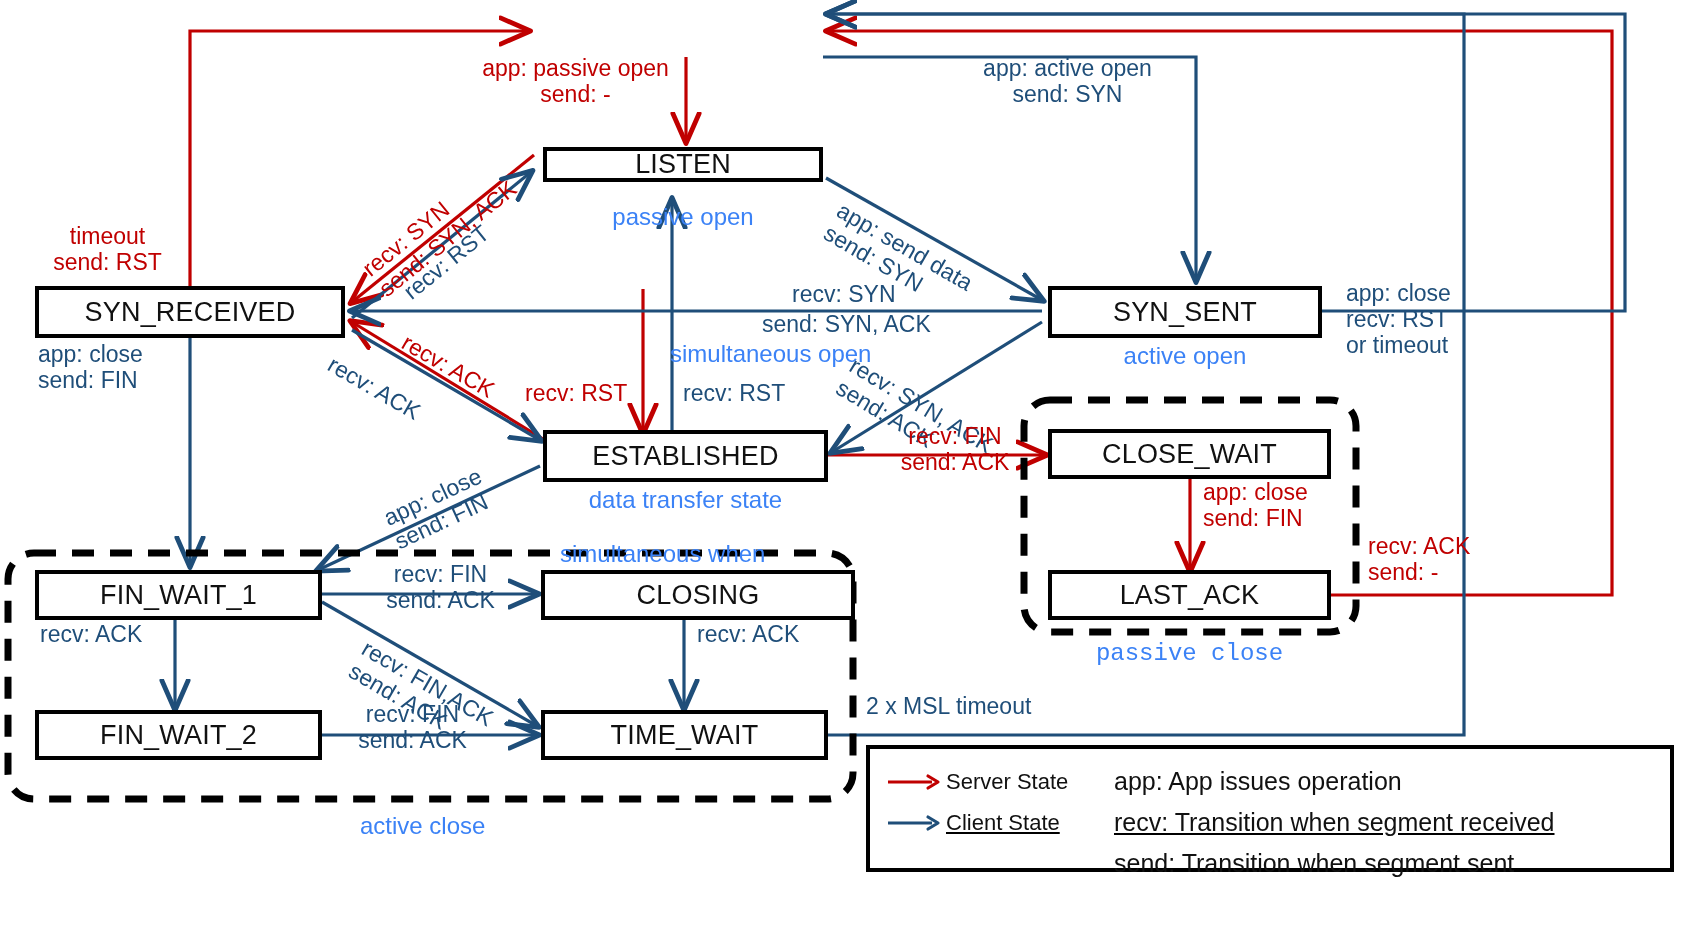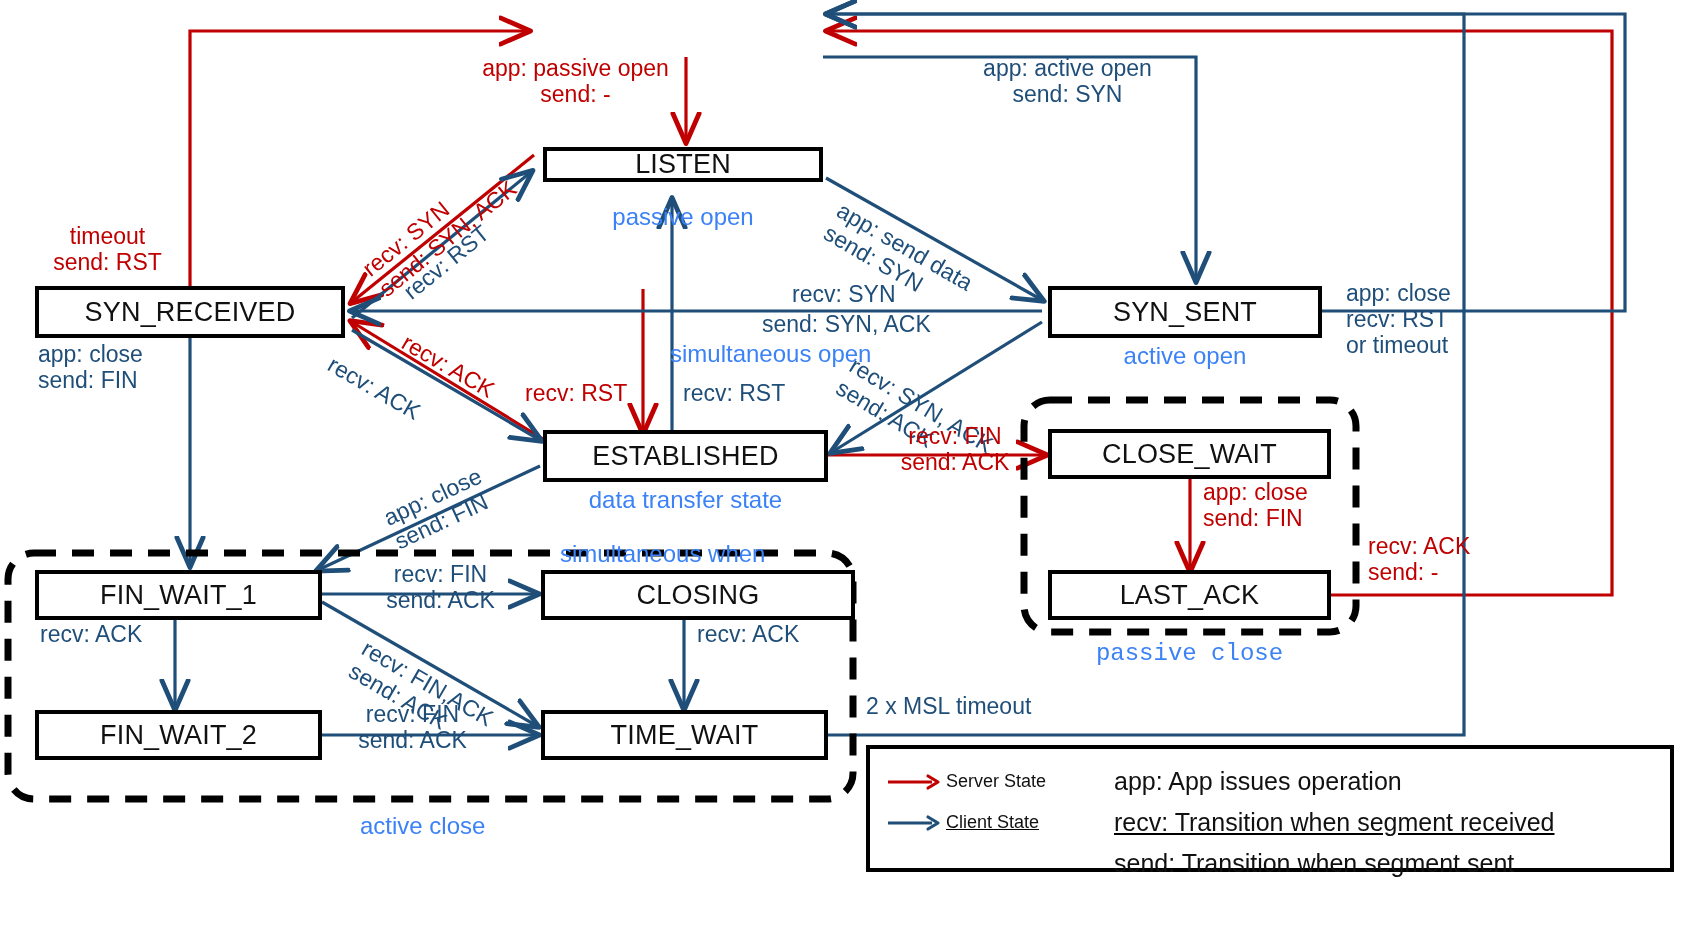--- a/index.html
+++ b/index.html
@@ -43,21 +43,21 @@
 
   .legend-box{
     position:absolute;
     box-sizing:border-box;
     border:4px solid #000000;
     background:#ffffff;
     z-index:20;
   }
   .legend-row{display:flex;align-items:center;}
   .legend-arrow{width:62px;height:22px;flex:0 0 62px;}
-  .legend-state{font-size:18px;color:#111111;width:168px;}
+  .legend-state{font-size:22px;color:#111111;width:168px;}
   .legend-desc{font-size:25px;color:#111111;white-space:nowrap;}
   .legend-spacer{width:62px;flex:0 0 62px;}
 </style>
 </head>
 <body>
 
 <div id="stage">
 
   <svg id="wires" viewBox="0 0 1682 941" xmlns="http://www.w3.org/2000/svg">
     <defs>

